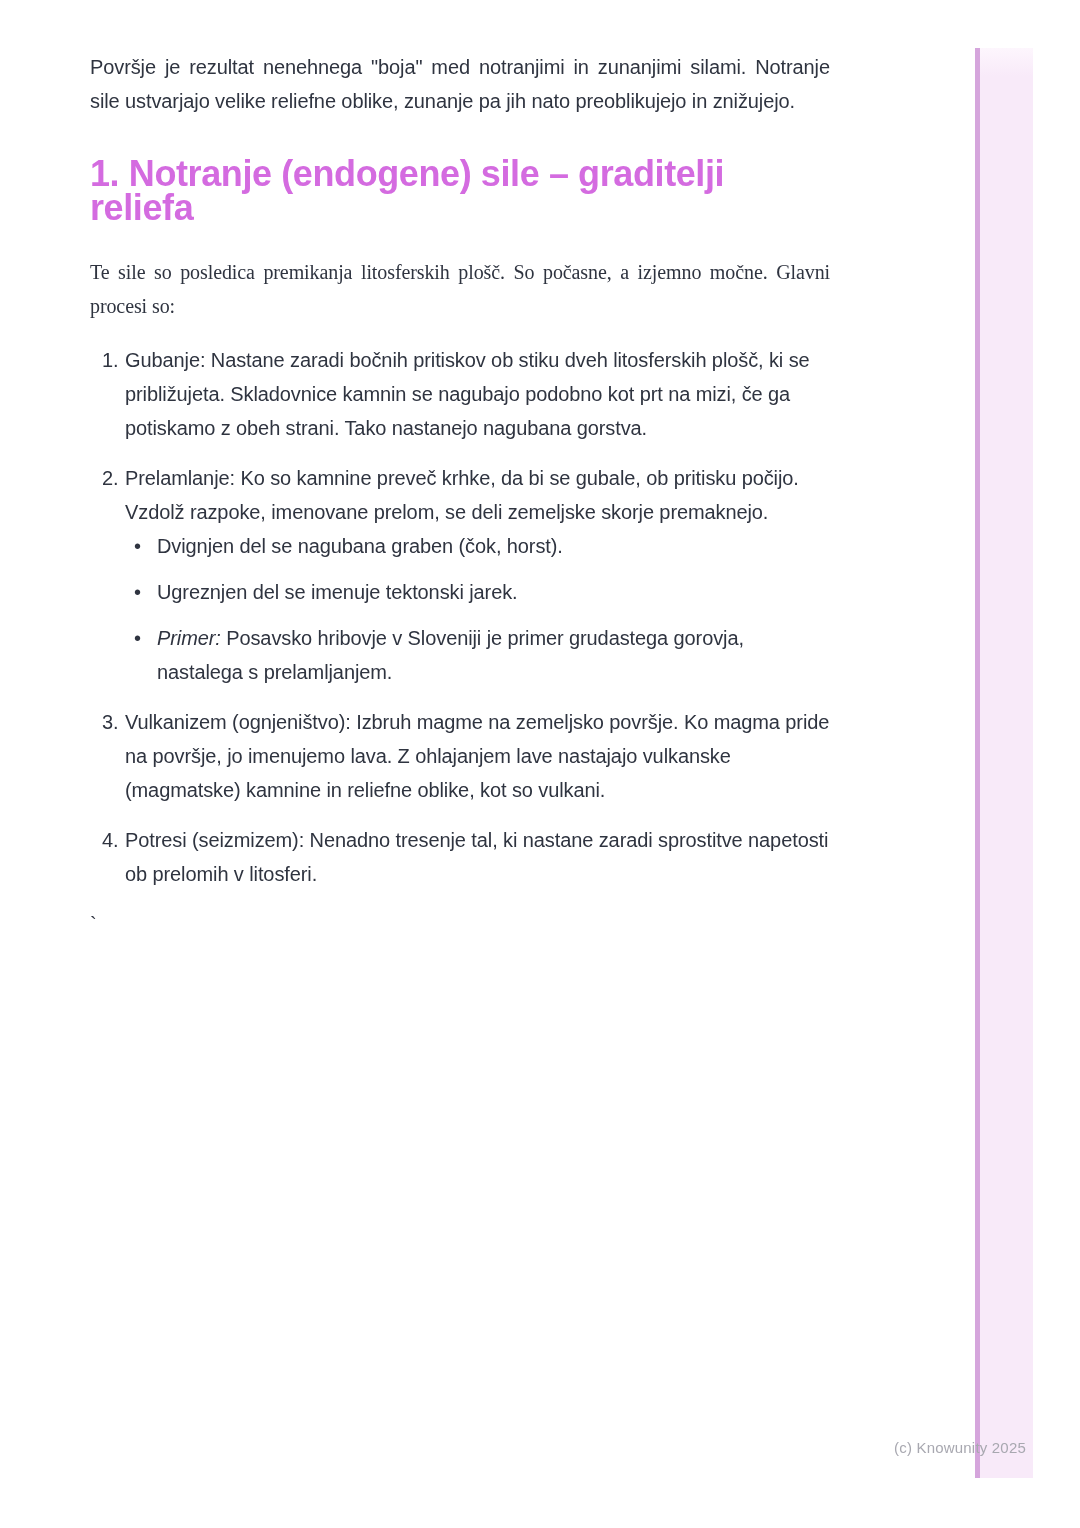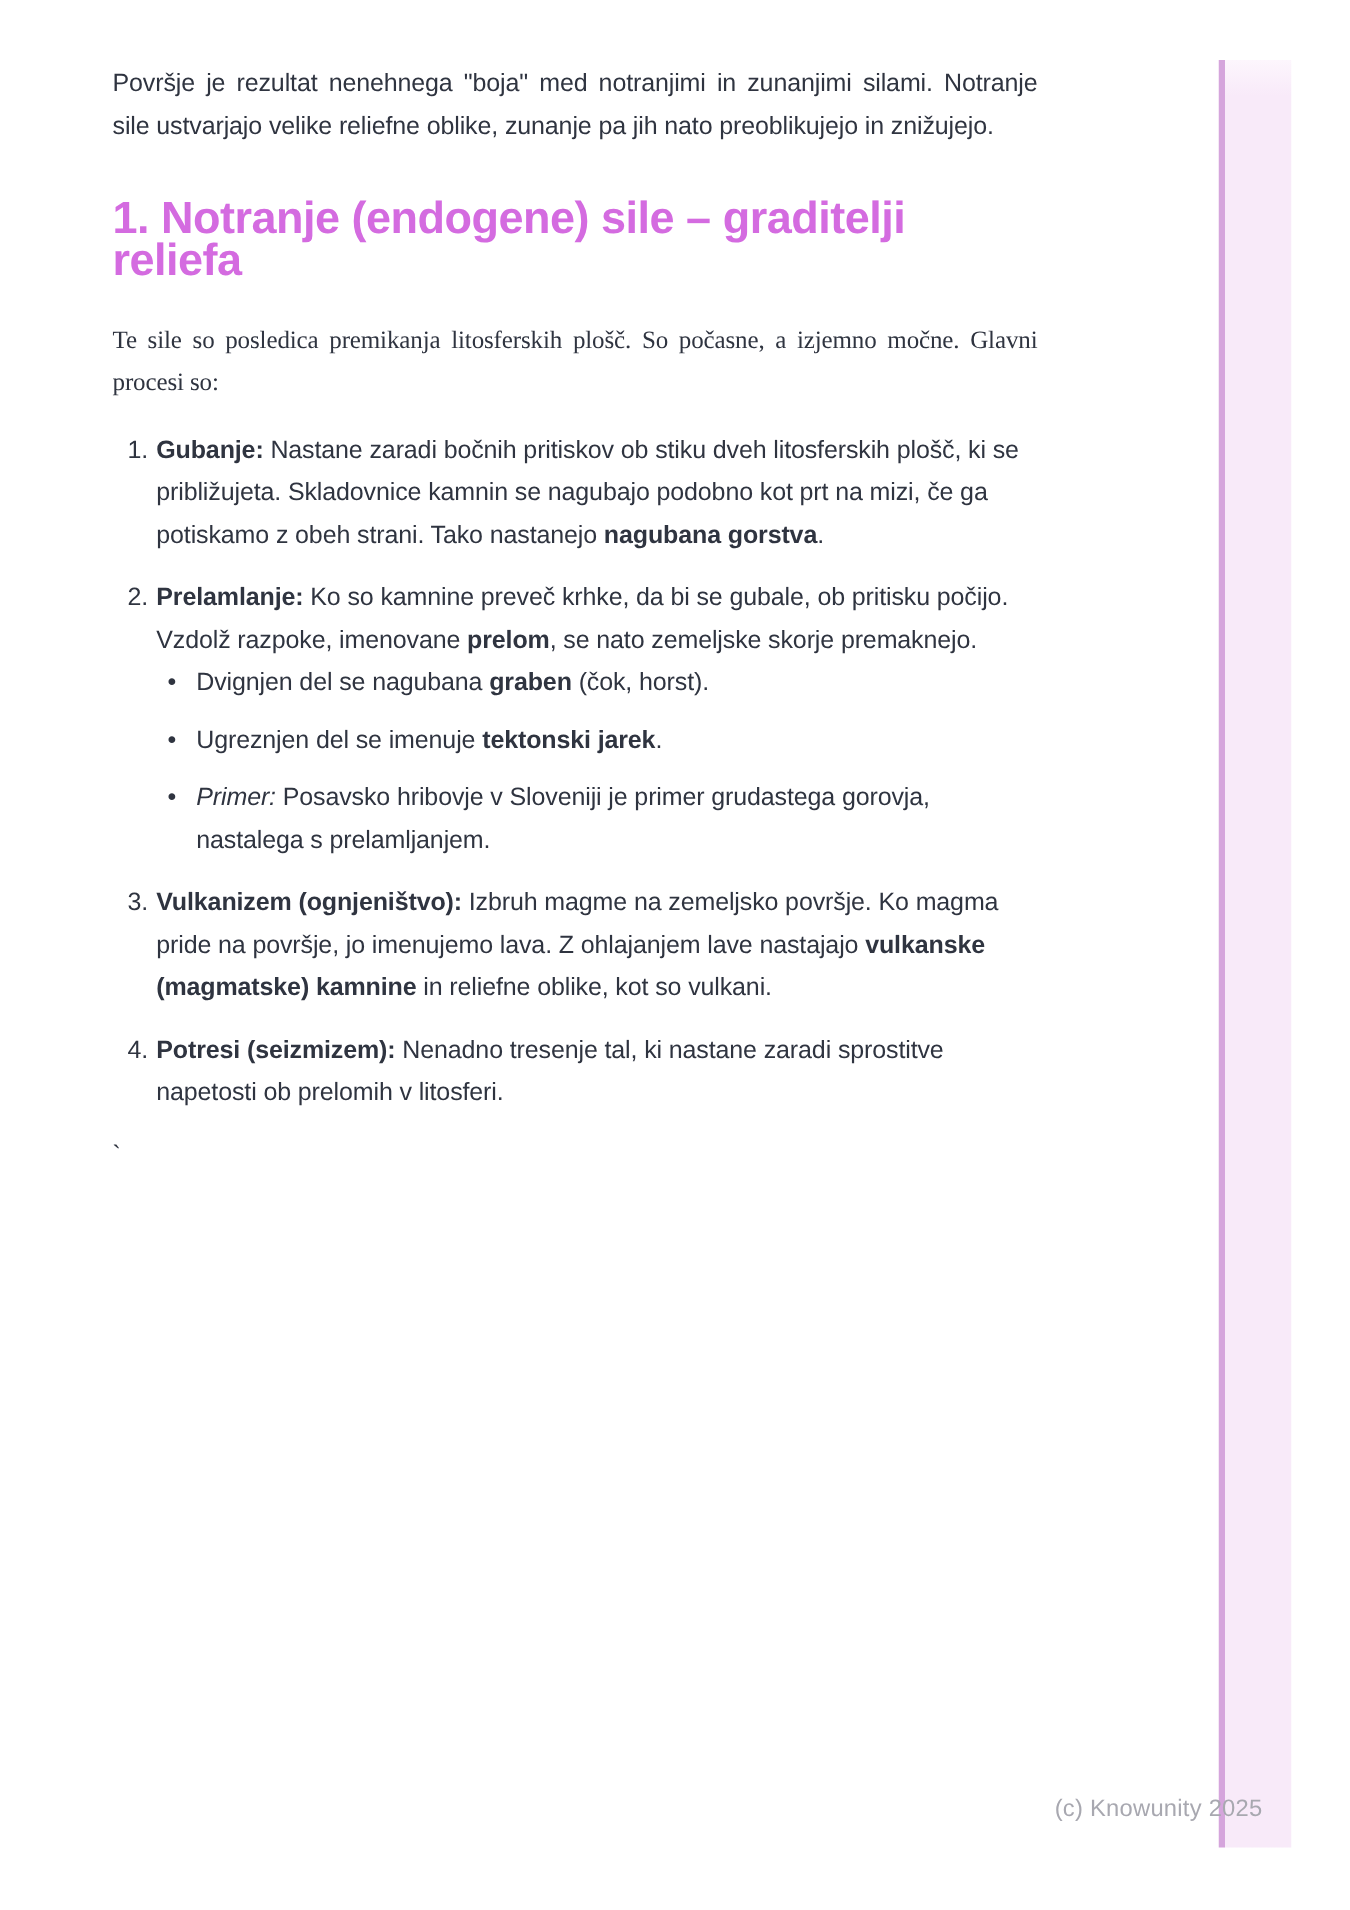--- a/index.html
+++ b/index.html
@@ -58,21 +58,21 @@
   .list { margin-top: 20px; }
   .oli {
     display: flex;
     margin-bottom: 16px;
   }
   .num {
     flex: 0 0 35px;
     padding-left: 12px;
   }
   .oli-body { flex: 1; }
-  strong { font-weight: 700; }
+  strong { font-weight: 400; }
   em { font-style: italic; }
   ul.sub {
     list-style: none;
     margin: 0;
     padding: 0;
   }
   ul.sub li {
     position: relative;
     padding-left: 32px;
   }
@@ -83,23 +83,23 @@
     left: 9px;
     top: 0;
   }
   .stray {
     margin-top: 12px;
     font-size: 20px;
     line-height: 34px;
   }
   .footer {
     position: absolute;
-    right: 70px;
+    right: 54px;
     top: 1438px;
-    font-size: 19px;
+    font-size: 15px;
     line-height: 20px;
     color: var(--footer-color);
     letter-spacing: 0.2px;
   }
 </style>
 </head>
 <body>
 
 <div class="page">
   <div class="stripe"></div>
@@ -114,21 +114,21 @@
     <div class="list" id="main-list">
         <div class="oli">
           <span class="num">1.</span>
           <div class="oli-body">
             <div><strong>Gubanje: </strong><span>Nastane zaradi bočnih pritiskov ob stiku dveh litosferskih plošč, ki se približujeta. Skladovnice kamnin se nagubajo podobno kot prt na mizi, če ga potiskamo z obeh strani. Tako nastanejo </span><strong>nagubana gorstva</strong><span>.</span></div>
           </div>
         </div>
         <div class="oli">
           <span class="num">2.</span>
           <div class="oli-body">
-            <div><strong>Prelamlanje: </strong><span>Ko so kamnine preveč krhke, da bi se gubale, ob pritisku počijo. Vzdolž razpoke, imenovane </span><strong>prelom</strong><span>, se nato zemeljske skorje premaknejo.</span></div>
+            <div><strong>Prelamlanje: </strong><span>Ko so kamnine preveč krhke, da bi se gubale, ob pritisku počijo. Vzdolž razpoke, imenovane </span><strong>prelom</strong><span>, se deli zemeljske skorje premaknejo.</span></div>
             <ul class="sub">
               <li><span>Dvignjen del se nagubana </span><strong>graben</strong><span> (čok, horst).</span></li>
               <li><span>Ugreznjen del se imenuje </span><strong>tektonski jarek</strong><span>.</span></li>
               <li><em>Primer:</em><span> Posavsko hribovje v Sloveniji je primer grudastega gorovja, nastalega s prelamljanjem.</span></li>
             </ul>
           </div>
         </div>
         <div class="oli">
           <span class="num">3.</span>
           <div class="oli-body">

